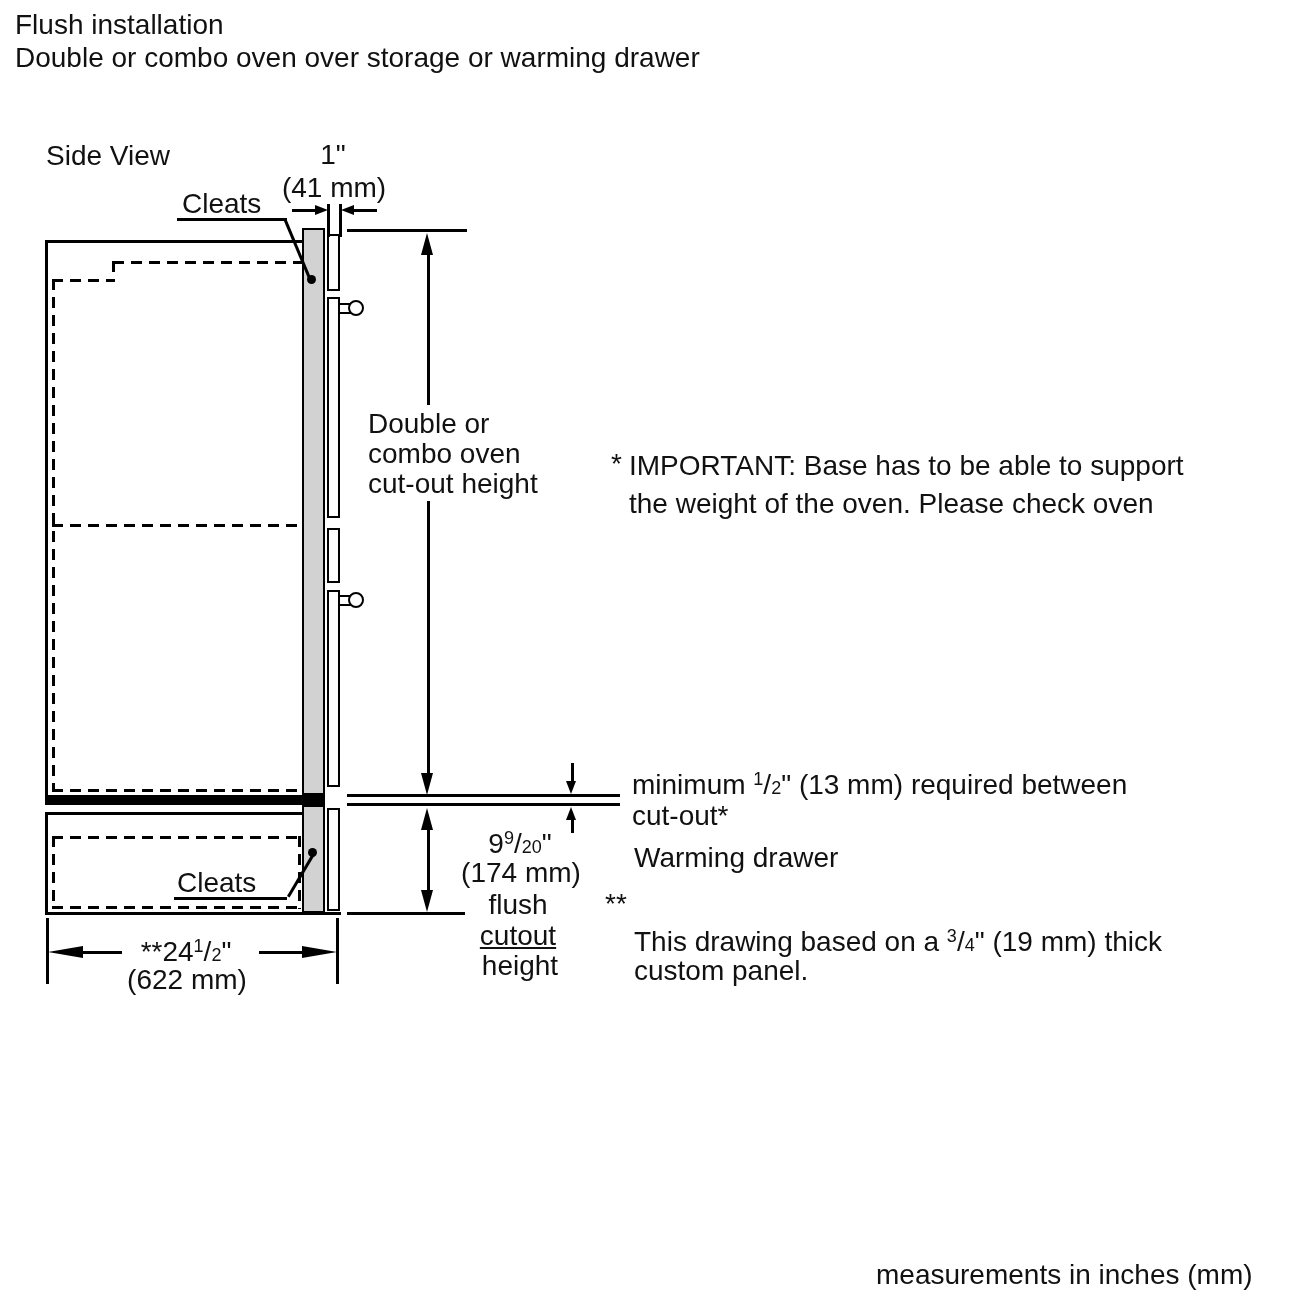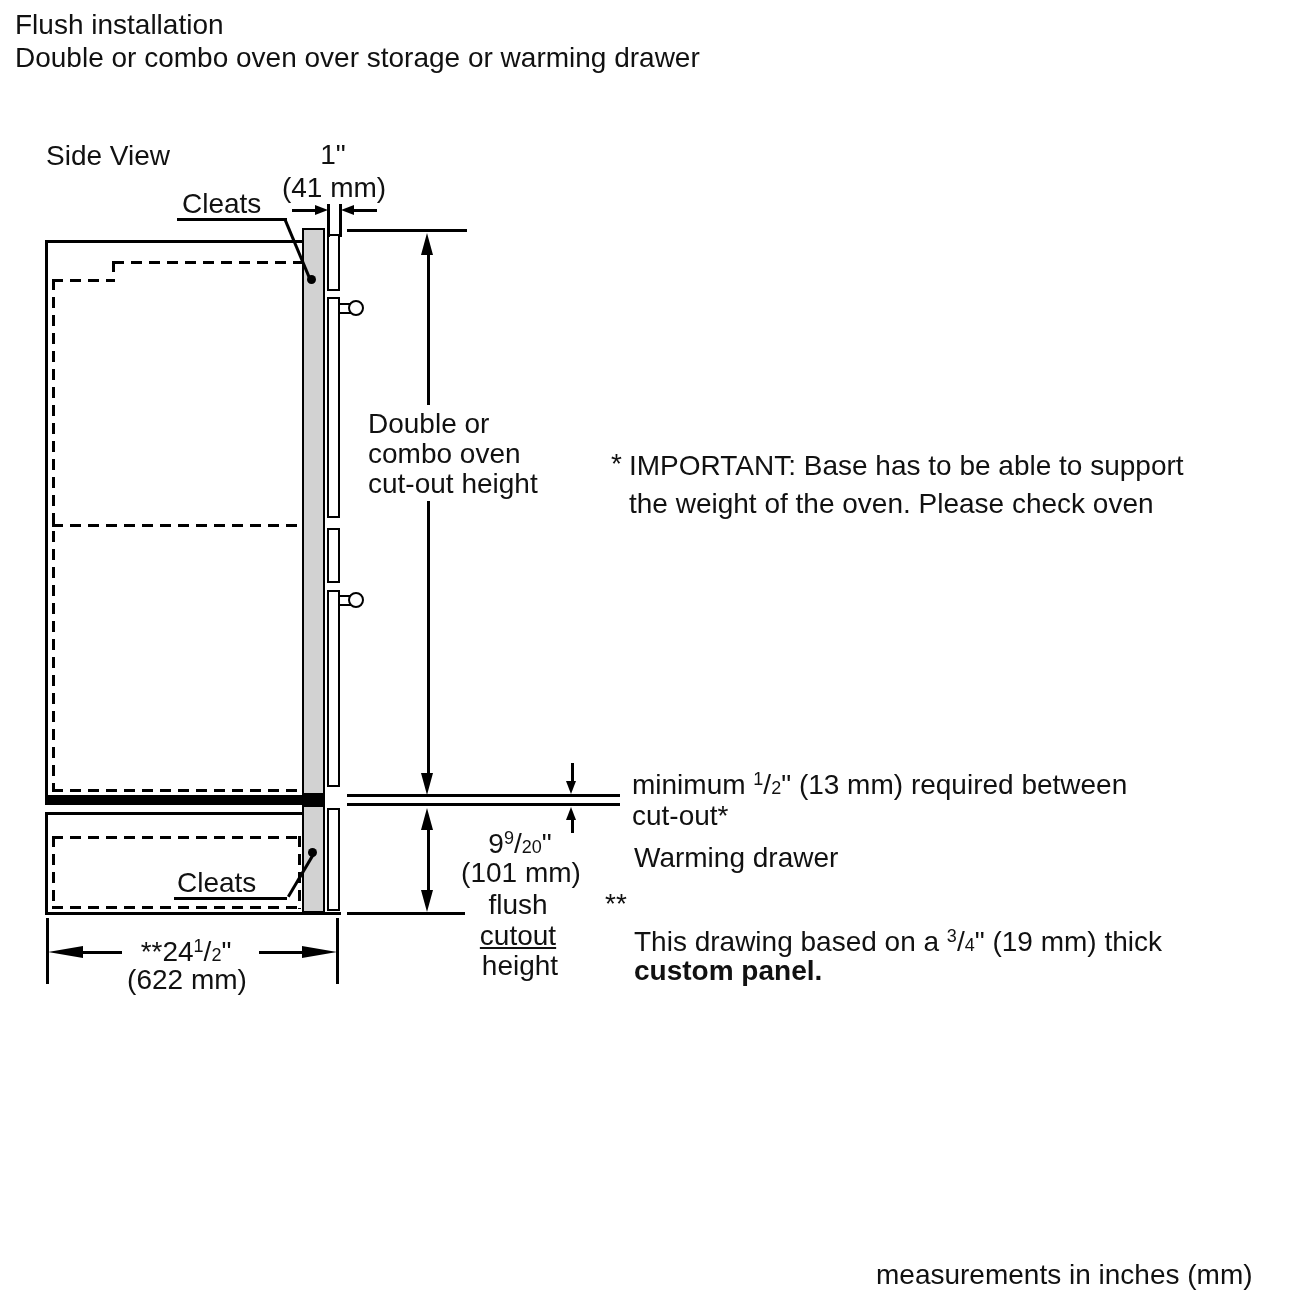--- a/index.html
+++ b/index.html
@@ -110,21 +110,21 @@
   <div class="ah mdn" style="left:566px;top:781px;"></div>
   <div class="ah mup" style="left:566px;top:807px;"></div>
   <div class="vl" style="left:571px;top:820px;height:13px;"></div>
 
   <div class="ah up" style="left:421px;top:808px;"></div>
   <div class="vl" style="left:427px;top:828px;height:64px;"></div>
   <div class="ah dn" style="left:421px;top:890px;"></div>
   <div class="hl" style="left:347px;top:912px;width:118px;"></div>
 
   <div class="t c" style="left:520px;top:822px;"><span>9</span><span class="fn">9</span><span>/</span><span class="fd">20</span><span>"</span></div>
-  <div class="t c" style="left:521px;top:856px;">(101 mm)</div>
+  <div class="t c" style="left:521px;top:856px;">(174 mm)</div>
   <div class="t c" style="left:518px;top:888px;">flush</div>
   <div class="t c" style="left:518px;top:919px;text-decoration:underline;">cutout</div>
   <div class="t c" style="left:520px;top:949px;">height</div>
 
   <div class="vl" style="left:46px;top:918px;height:66px;"></div>
   <div class="vl" style="left:336px;top:918px;height:66px;"></div>
   <div class="ah lt" style="left:48px;top:946px;"></div>
   <div class="hl" style="left:81px;top:951px;width:41px;"></div>
   <div class="hl" style="left:259px;top:951px;width:45px;"></div>
   <div class="ah rt" style="left:302px;top:946px;"></div>
@@ -137,17 +137,17 @@
     <div>the weight of the oven. Please check oven</div>
   </div>
 
   <div class="t" style="left:632px;top:763px;"><span>minimum </span><span class="fn">1</span><span>/</span><span class="fd">2</span><span>" (13 mm) required between</span></div>
   <div class="t" style="left:632px;top:799px;">cut-out*</div>
 
   <div class="t" style="left:634px;top:841px;">Warming drawer</div>
 
   <div class="t" style="left:605px;top:887px;">**</div>
   <div class="t" style="left:634px;top:920px;"><span>This drawing based on a </span><span class="fn">3</span><span>/</span><span class="fd">4</span><span>" (19 mm) thick</span></div>
-  <div class="t" style="left:634px;top:954px;font-weight:bold;">custom panel.</div>
+  <div class="t" style="left:634px;top:954px;">custom panel.</div>
 
   <div class="t" style="left:876px;top:1258px;">measurements in inches (mm)</div>
 
 </div>
 
 </body></html>

